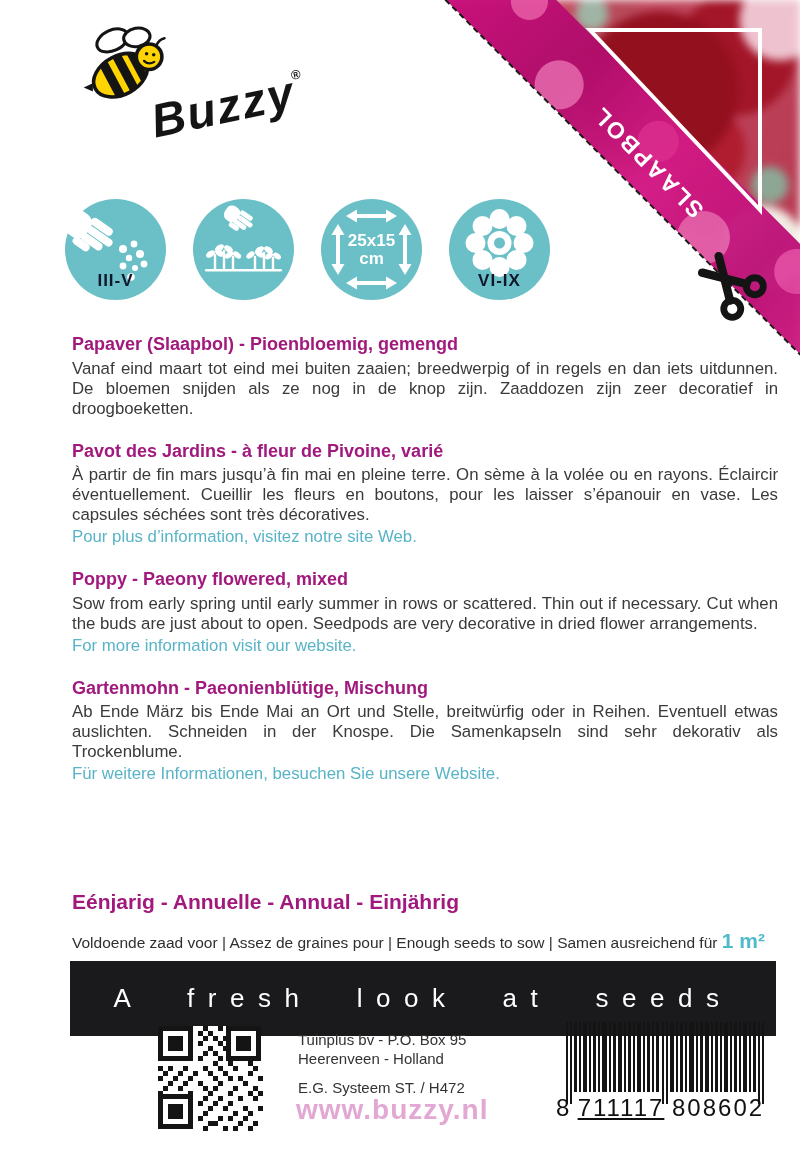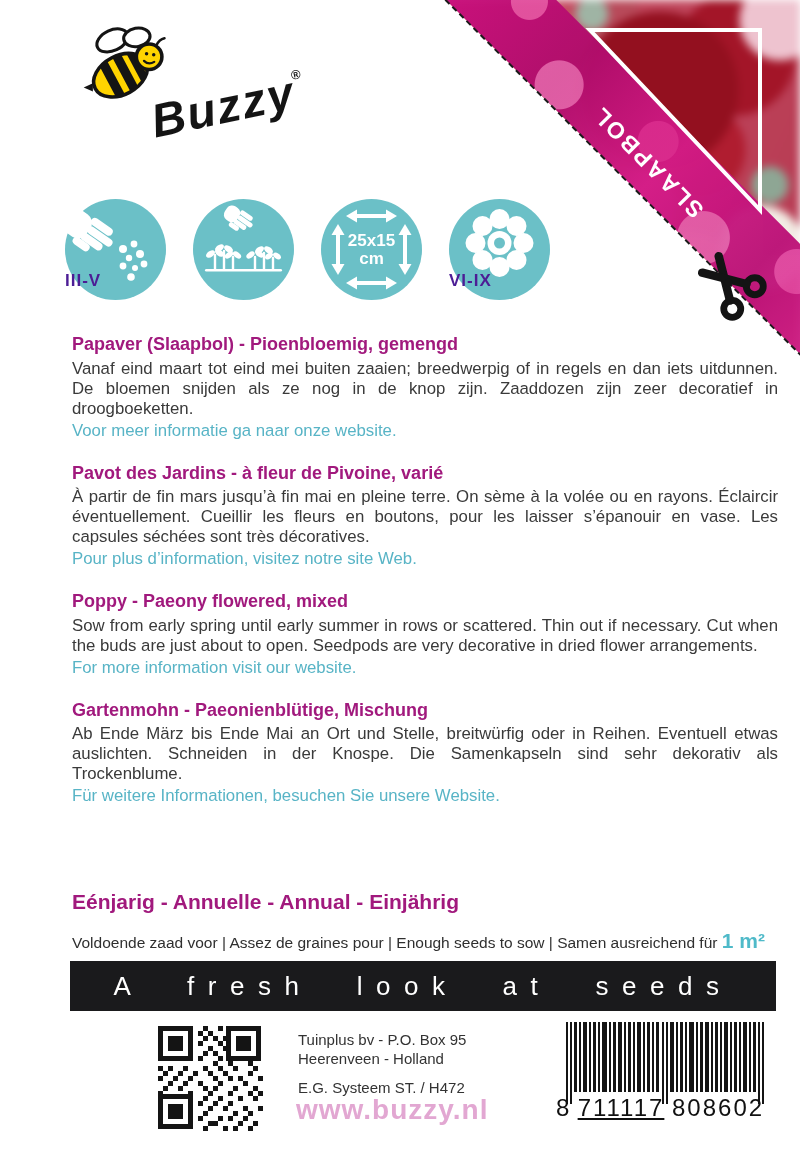--- a/index.html
+++ b/index.html
@@ -58,22 +58,22 @@
   }
   .scissors{position:absolute;left:696px;top:250px;width:68px;height:68px;transform:rotate(-135deg);}
   
   .icon-row{position:absolute;left:65px;top:199px;display:flex;gap:27px;}
   .circle{
     position:relative;width:101px;height:101px;border-radius:50%;background:#6bc0c7;
     color:#fff;flex:0 0 auto;
   }
   .circle svg{position:absolute;inset:0;}
   .circle .period{
-    position:absolute;left:0;right:0;bottom:9px;text-align:left;
-    font-size:17px;font-weight:bold;letter-spacing:1px;color:#4c1d95;
+    position:absolute;left:0;right:0;bottom:9px;text-align:center;
+    font-size:17px;font-weight:bold;letter-spacing:1px;color:#0f172a;
   }
   .circle .spacing-text{
     position:absolute;inset:0;display:flex;flex-direction:column;align-items:center;justify-content:center;
     font-size:17px;font-weight:bold;line-height:1.05;color:#fff;
   }
   
   .sections{position:absolute;left:72px;top:334px;width:706px;}
   .section{margin-bottom:22px;}
   .section h2{
     margin:0 0 3px 0;font-size:18px;font-weight:bold;color:#a1197d;line-height:1.2;
@@ -82,21 +82,21 @@
     margin:0;font-size:16.8px;color:#3a3a3a;line-height:20px;text-align:justify;
   }
   .section .weblink{margin-top:2px;font-size:16.8px;color:#58b4c6;line-height:20px;}
   .annual{
     position:absolute;left:72px;top:890px;font-size:21px;font-weight:bold;color:#a1197d;text-align:center;
   }
   .seeds-line{position:absolute;left:72px;top:929px;font-size:15.5px;color:#2f2f2f;white-space:nowrap;}
   .seeds-line .qty{font-size:21px;font-weight:bold;color:#4fbac9;}
   
   .banner{
-    position:absolute;left:70px;top:961px;width:706px;height:50px;background:#1a1a1c;
+    position:absolute;left:70px;top:961px;width:706px;height:75px;background:#1a1a1c;
     display:flex;align-items:center;justify-content:center;
     color:#fff;font-size:26px;letter-spacing:0.52em;word-spacing:0.9em;white-space:nowrap;
   }
   
   .fsc{
     position:absolute;left:71px;top:1027px;width:74px;height:95px;background:#1e5b45;border-radius:7px;
     color:#fff;text-align:center;
   }
   .fsc .reg{position:absolute;right:5px;top:3px;font-size:7px;}
   .fsc .tree{margin-top:6px;}
@@ -284,21 +284,20 @@
         <circle cx="50.5" cy="44" r="5.5" fill="#6bc0c7"></circle>
       </svg>
       <div class="period">VI-IX</div>
     </div>
   </div>
 
   <div class="sections">
     <div class="section">
       <h2>Papaver (Slaapbol) - Pioenbloemig, gemengd</h2>
       <p>Vanaf eind maart tot eind mei buiten zaaien; breedwerpig of in regels en dan iets uitdunnen. De bloemen snijden als ze nog in de knop zijn. Zaaddozen zijn zeer decoratief in droogboeketten.</p>
-      <div class="weblink">Voor meer informatie ga naar onze website.</div>
     </div>
     <div class="section">
       <h2>Pavot des Jardins - à fleur de Pivoine, varié</h2>
       <p>À partir de fin mars jusqu’à fin mai en pleine terre. On sème à la volée ou en rayons. Éclaircir éventuellement. Cueillir les fleurs en boutons, pour les laisser s’épanouir en vase. Les capsules séchées sont très décoratives.</p>
       <div class="weblink">Pour plus d’information, visitez notre site Web.</div>
     </div>
     <div class="section">
       <h2>Poppy - Paeony flowered, mixed</h2>
       <p>Sow from early spring until early summer in rows or scattered. Thin out if necessary. Cut when the buds are just about to open. Seedpods are very decorative in dried flower arrangements.</p>
       <div class="weblink">For more information visit our website.</div>

